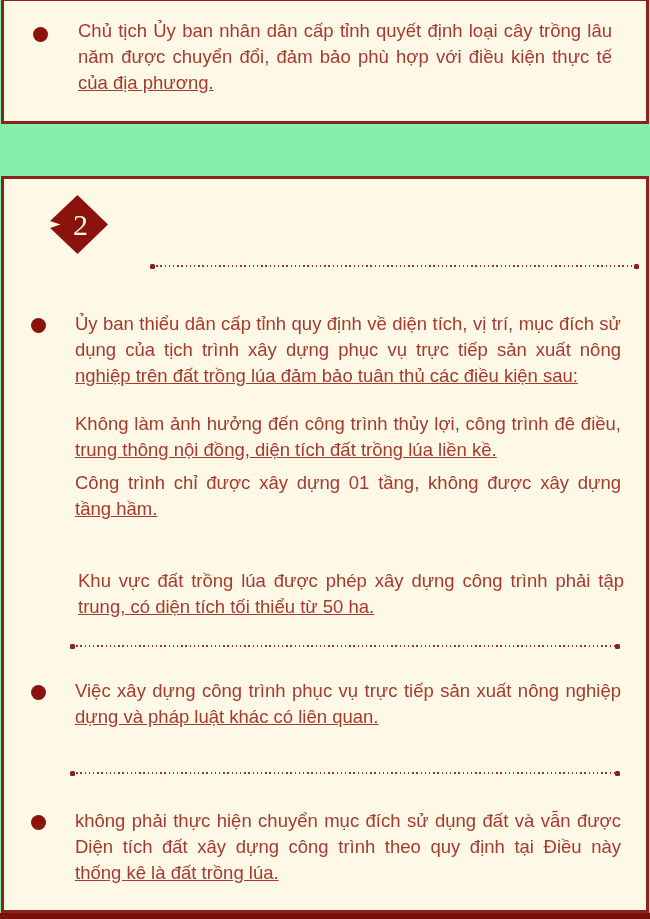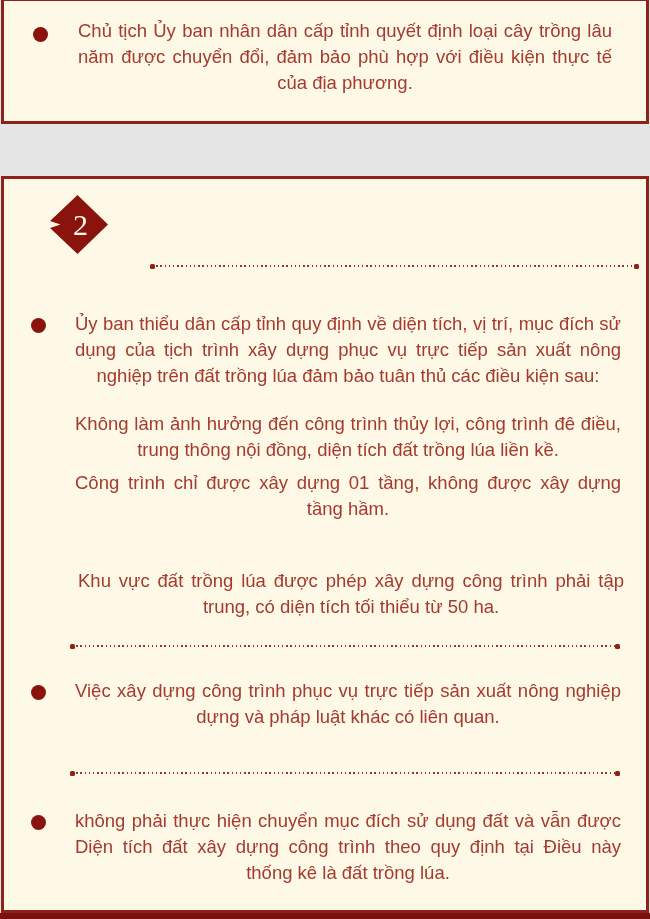--- a/index.html
+++ b/index.html
@@ -1,39 +1,39 @@
 <!DOCTYPE html>
 <html><head>
 <meta charset="utf-8">
 <style>
   html,body{margin:0;padding:0;}
   body{
     width:650px;height:919px;background:#ffffff;
     font-family:"Liberation Sans","DejaVu Sans",sans-serif;
     -webkit-font-smoothing:antialiased;
   }
-  .page{position:relative;width:650px;height:919px;overflow:hidden;background:#e5e5e5;}
+  .page{position:relative;width:650px;height:919px;overflow:hidden;background:#86efac;}
 
   .panel{
     position:absolute;box-sizing:border-box;
     background:#FDF9E6;border:3px solid #8E221A;
   }
   .panel-top{left:1px;top:-2px;width:648px;height:126px;}
   .panel-main{left:1px;top:176px;width:648px;height:737px;}
 
   .footer-bar{position:absolute;left:0;top:913px;width:650px;height:6px;background:#7A110C;}
 
   .dot{
     position:absolute;width:15px;height:15px;border-radius:50%;
     background:#8B130D;
   }
 
   .para{position:absolute;color:#A53A2F;font-size:18.5px;line-height:26px;}
   .para .jl{text-align:justify;text-align-last:justify;height:26px;overflow:hidden;white-space:normal;}
-  .para .ll{text-align:center;height:26px;overflow:hidden;}
+  .para .ll{text-align:left;height:26px;overflow:hidden;text-decoration:underline;}
 
   .heading{
     position:absolute;left:155px;top:188px;width:481px;margin:0;
     color:#AE1A12;font-size:19px;font-weight:bold;line-height:29px;letter-spacing:-0.3px;
   }
   .heading .jl{text-align:justify;text-align-last:justify;height:29px;overflow:hidden;}
   .heading .ll{text-align:left;height:29px;overflow:hidden;}
 
   .diamond{
     position:absolute;left:47px;top:195px;width:61px;height:59px;

